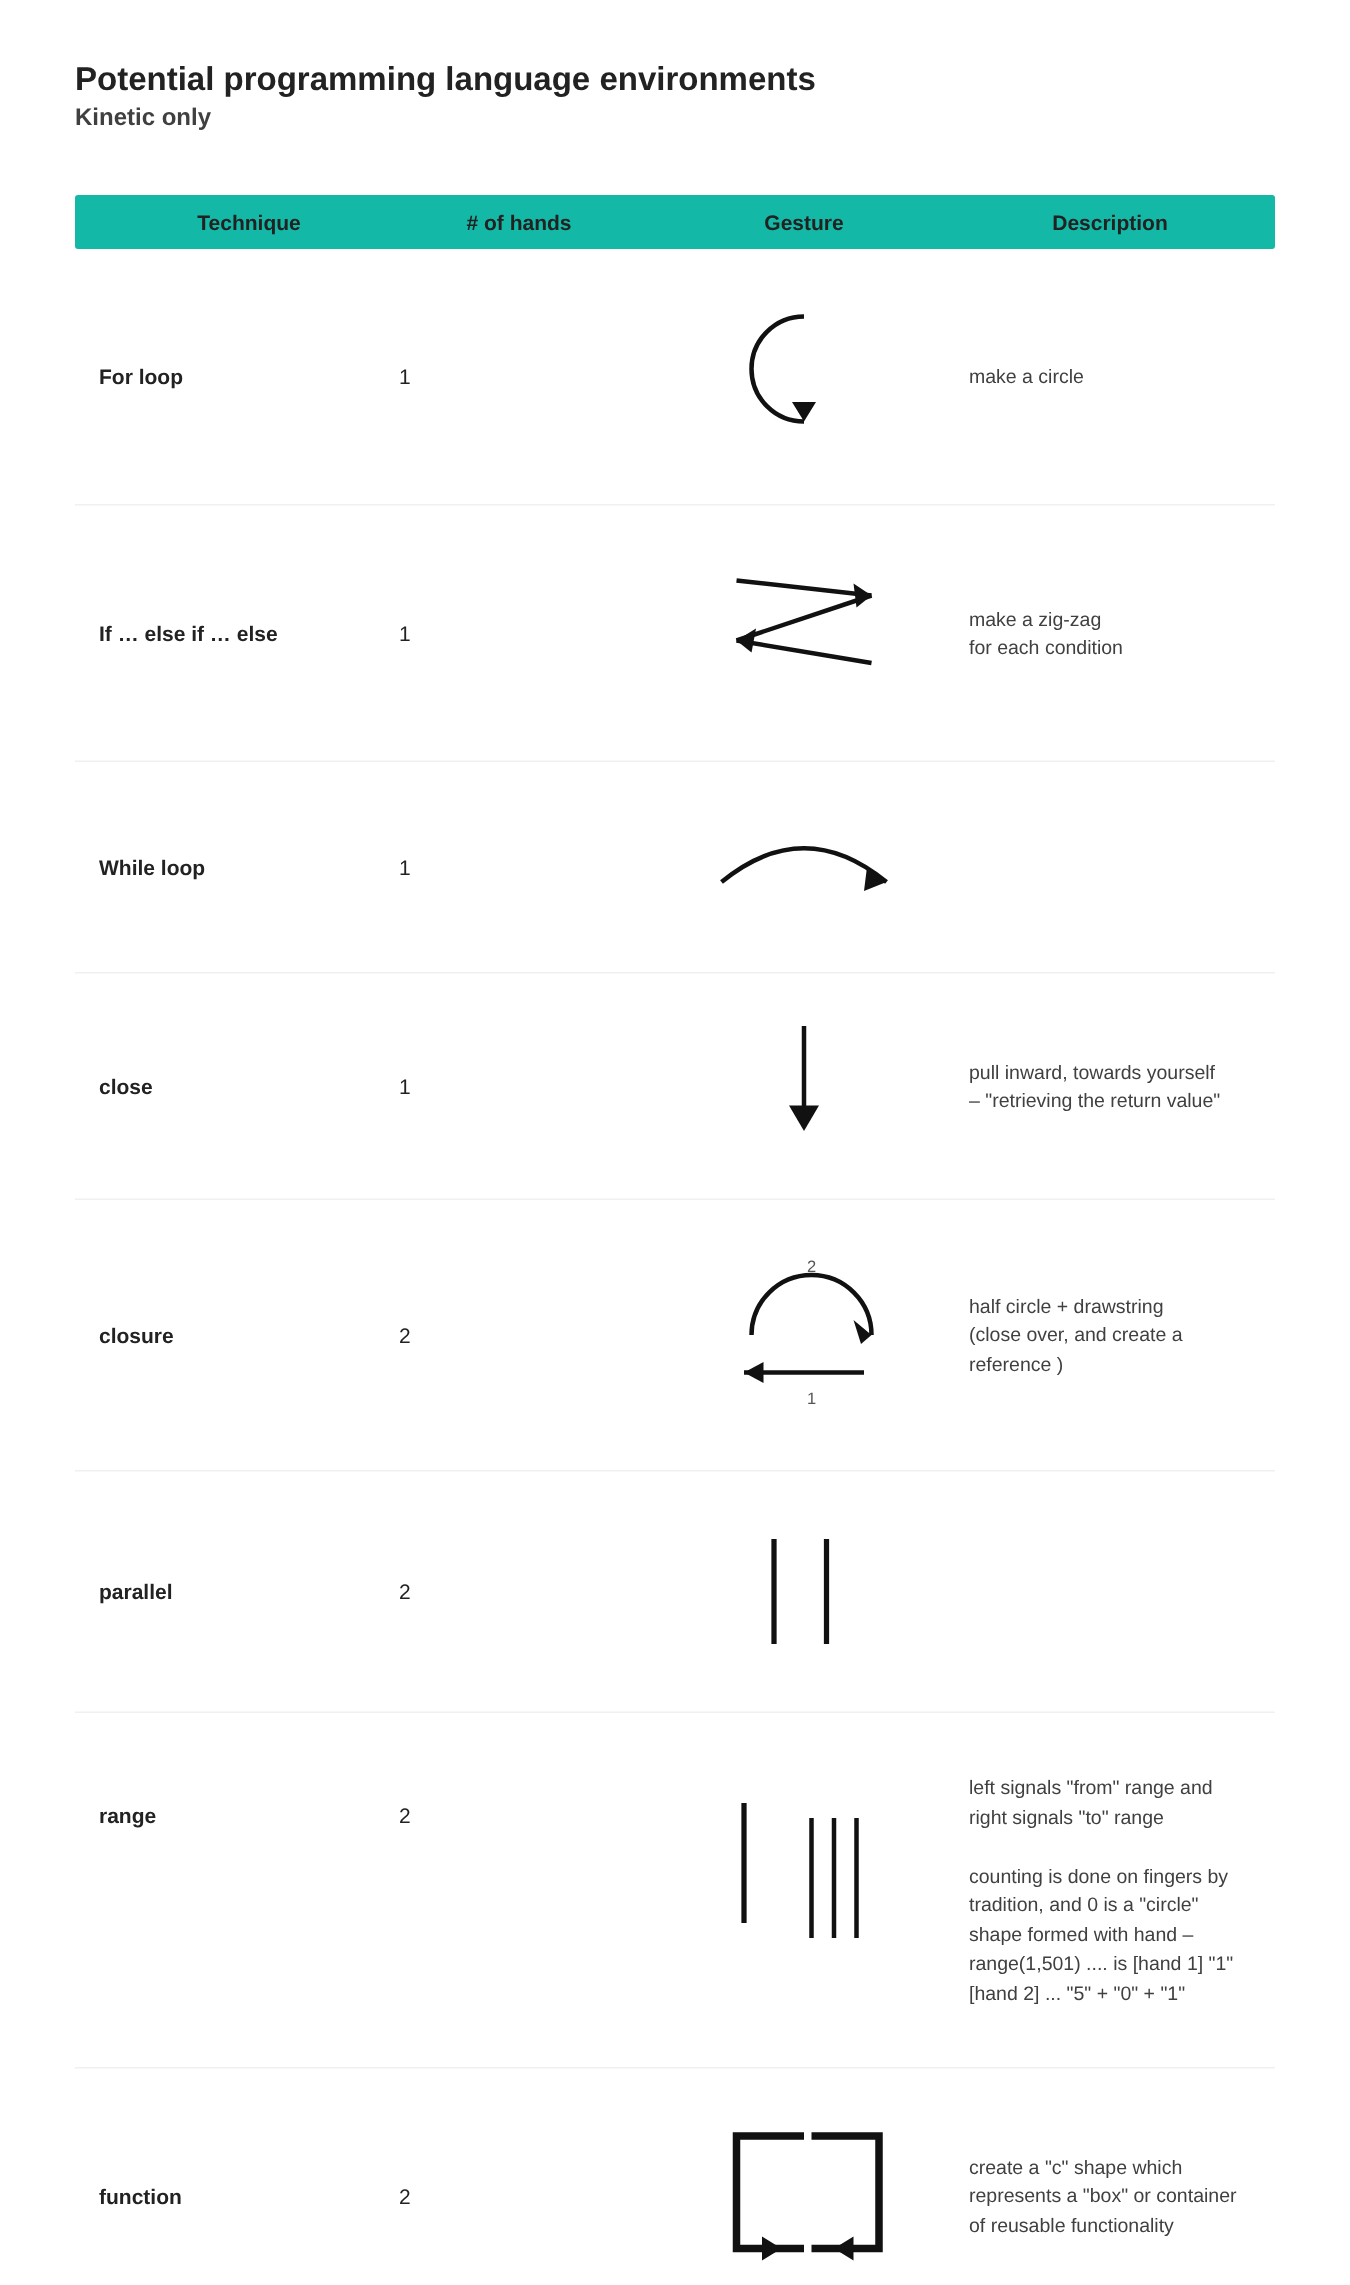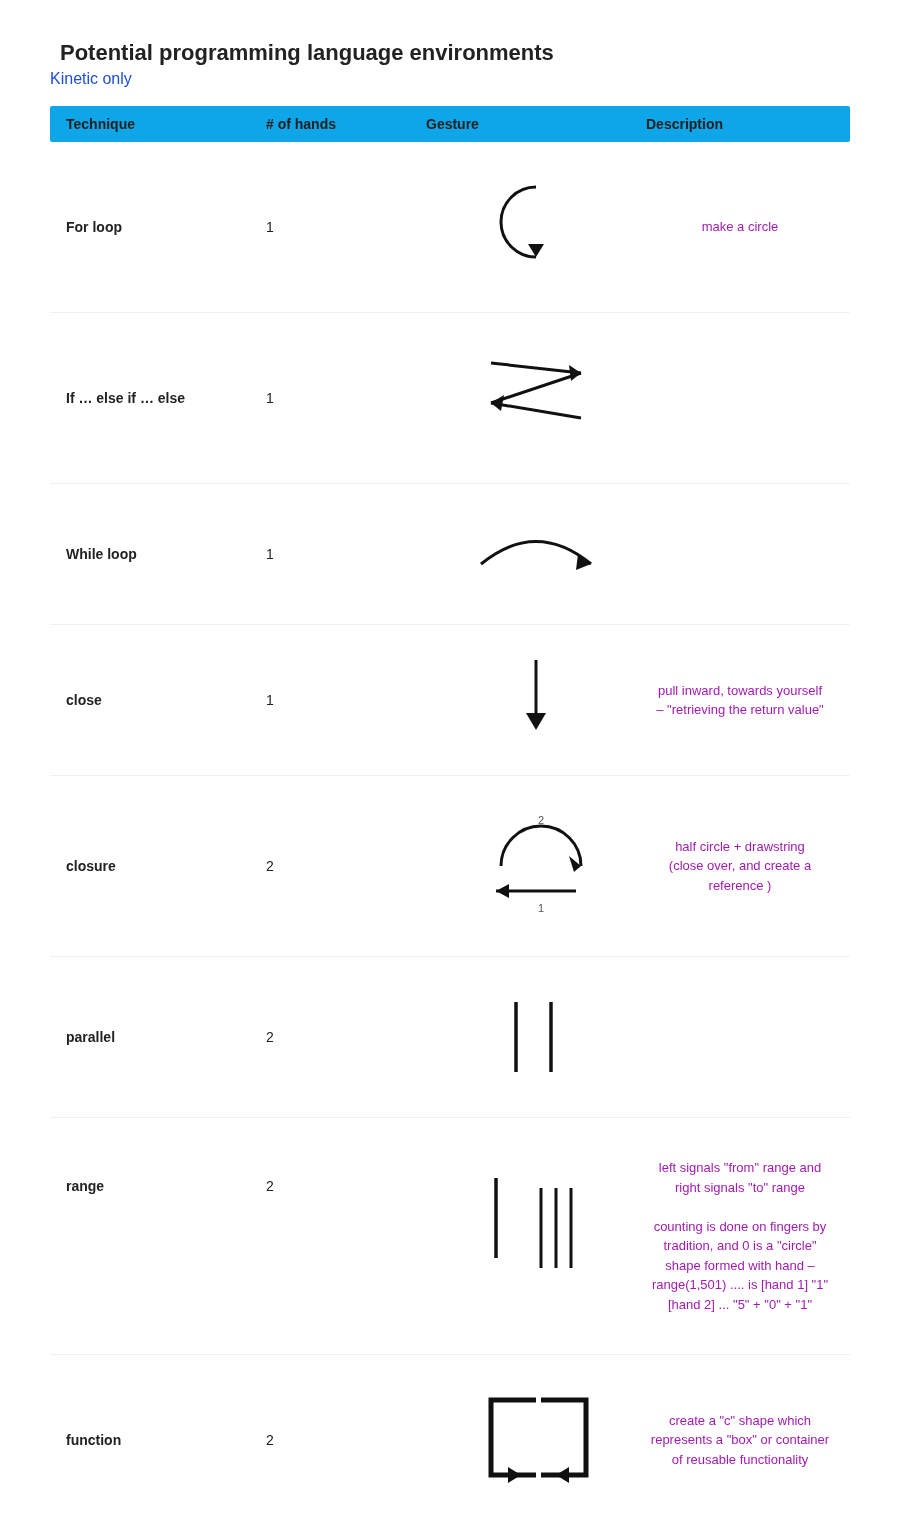--- a/index.html
+++ b/index.html
@@ -8,39 +8,39 @@
       background: #fff;
       color: #222;
       width: 900px;
       min-height: 1523px;
       padding: 40px 50px 60px 50px;
     }
     .page-title {
       font-size: 22px;
       font-weight: bold;
       margin-bottom: 4px;
-      margin-left: 10px;
     }
     .page-subtitle {
       font-size: 16px;
-      font-weight: normal;
-      color: #1d4ed8;
-      margin-bottom: 18px;
+      font-weight: bold;
+      color: #404040;
+      margin-bottom: 42px;
     }
     .table-wrapper {
       width: 100%;
     }
     .table-header {
-      background: #0ea5e9;
+      background: #14b8a6;
       display: grid;
       grid-template-columns: 200px 160px 220px 1fr;
       padding: 10px 16px;
       font-weight: bold;
       font-size: 14px;
       border-radius: 2px;
+      text-align: center;
     }
     .table-row {
       display: grid;
       grid-template-columns: 200px 160px 220px 1fr;
       padding: 30px 16px;
       border-bottom: 1px solid #f0f0f0;
       align-items: center;
     }
     .cell-technique {
       font-weight: bold;
@@ -50,22 +50,21 @@
       font-size: 14px;
     }
     .cell-gesture {
       display: flex;
       justify-content: center;
       align-items: center;
     }
     .cell-description {
       font-size: 13px;
       line-height: 1.5;
-      color: #a21caf;
-      text-align: center;
+      color: #404040;
     }
     svg.gesture-svg {
       overflow: visible;
     }
   </style>
 </head>
 <body>
 
 <h1 class="page-title">Potential programming language environments</h1>
 <div class="page-subtitle">Kinetic only</div>
@@ -101,20 +100,22 @@
 
         <line x1="20" y1="20" x2="110" y2="30" stroke="#111" stroke-width="3"></line>
         <line x1="110" y1="30" x2="20" y2="60" stroke="#111" stroke-width="3"></line>
         <line x1="20" y1="60" x2="110" y2="75" stroke="#111" stroke-width="3"></line>
 
         <polygon points="20,60 33,52 30,68" fill="#111"></polygon>
 
         <polygon points="110,30 98,22 100,38" fill="#111"></polygon>
       </svg>
     </div>
+    <div class="cell-description" style="white-space:pre-line;">make a zig-zag
+for each condition</div>
   </div>
 
   <div class="table-row">
     <div class="cell-technique">While loop</div>
     <div class="cell-hands">1</div>
     <div class="cell-gesture">
       <svg class="gesture-svg" width="130" height="80" viewBox="0 0 130 80">
 
         <path d="M 10 50 Q 65 5 120 50" fill="none" stroke="#111" stroke-width="3"></path>
 

